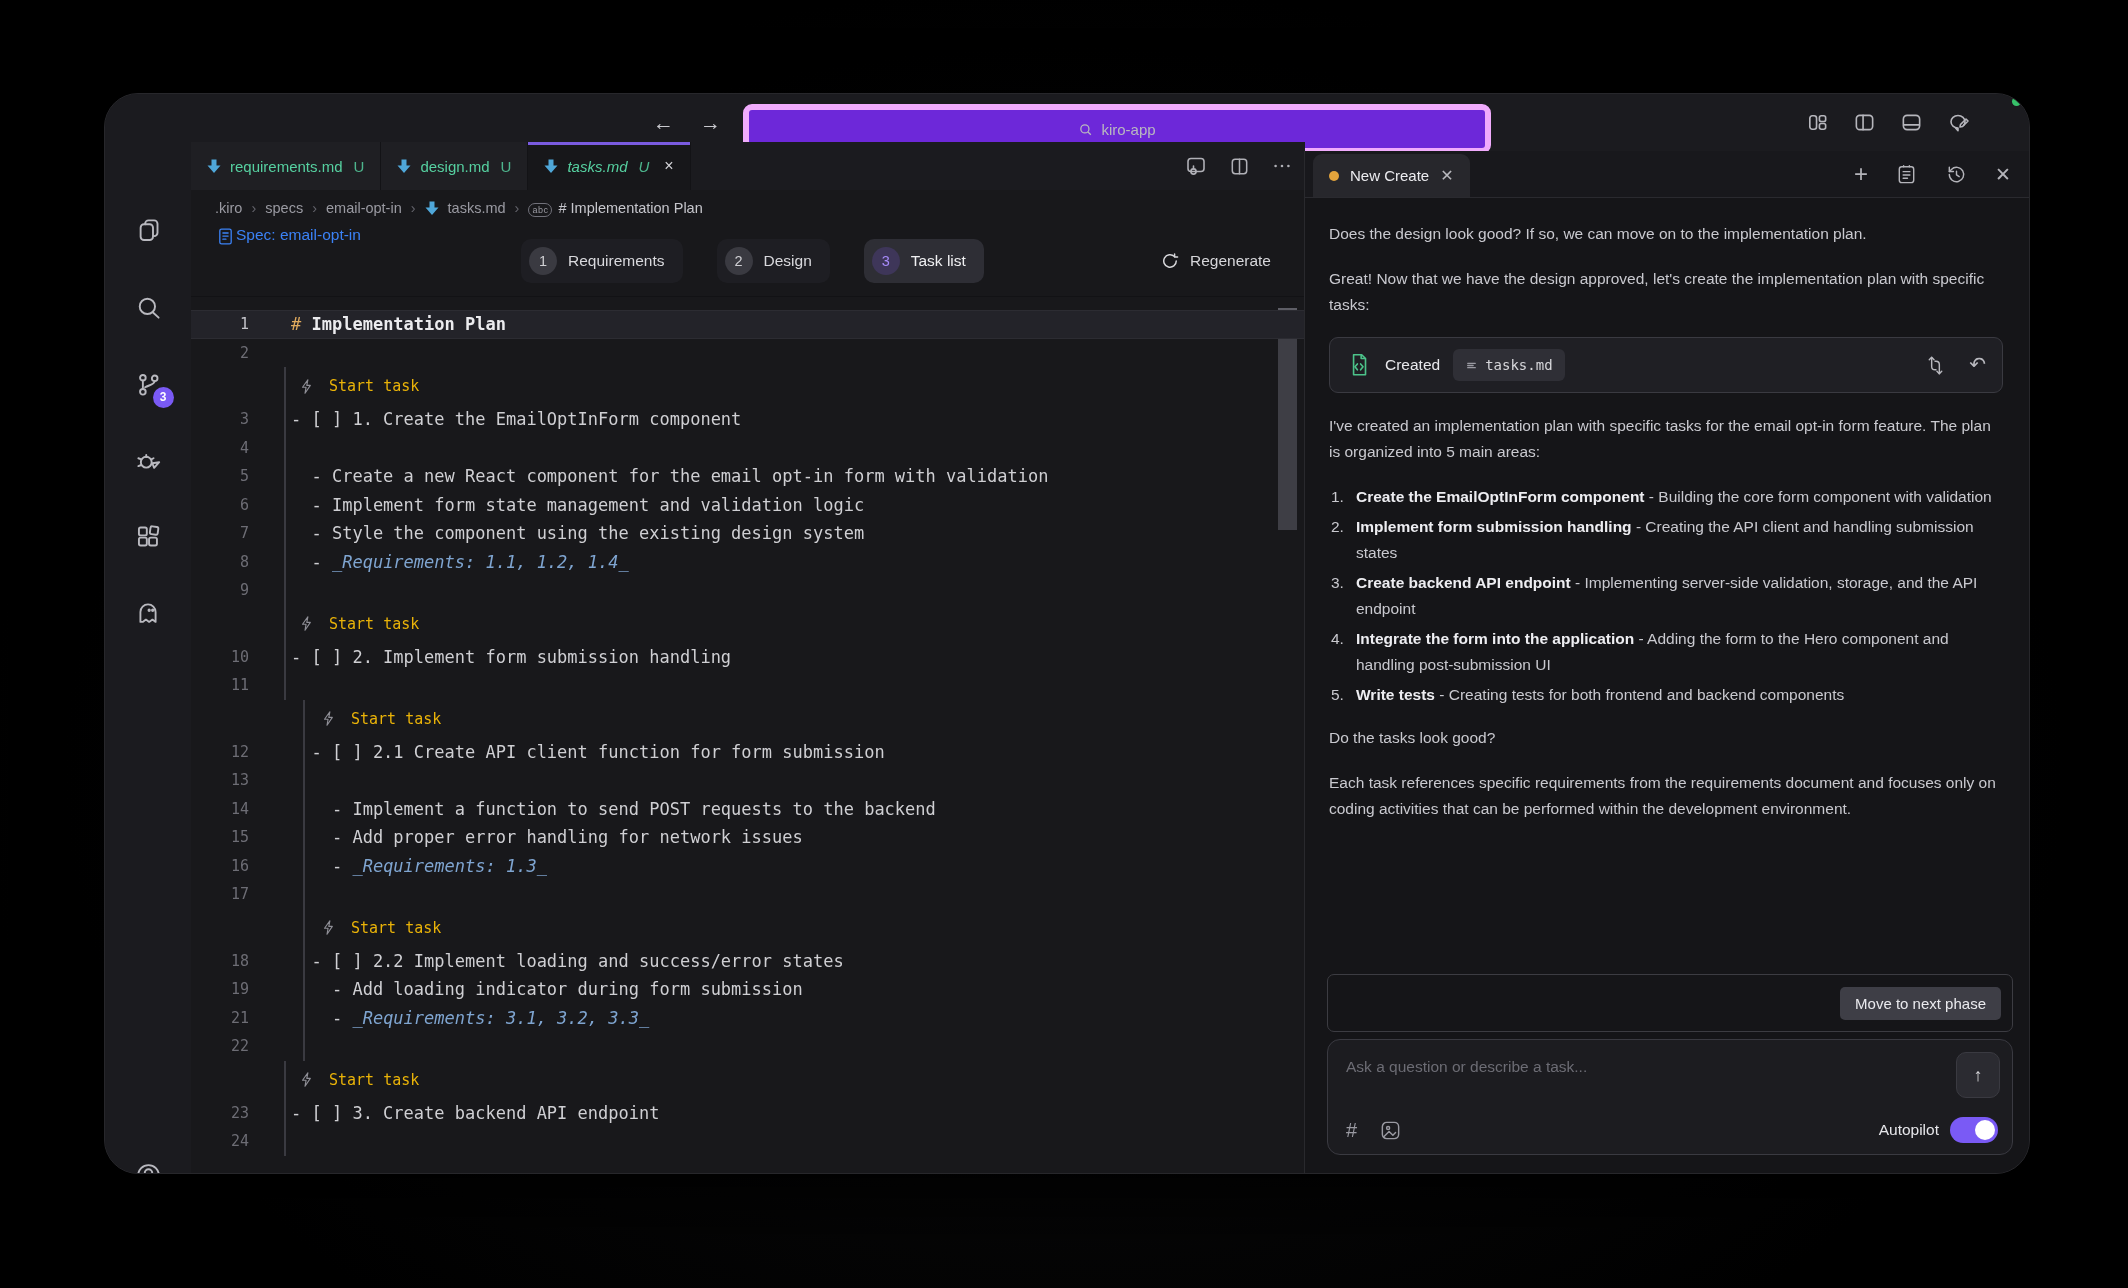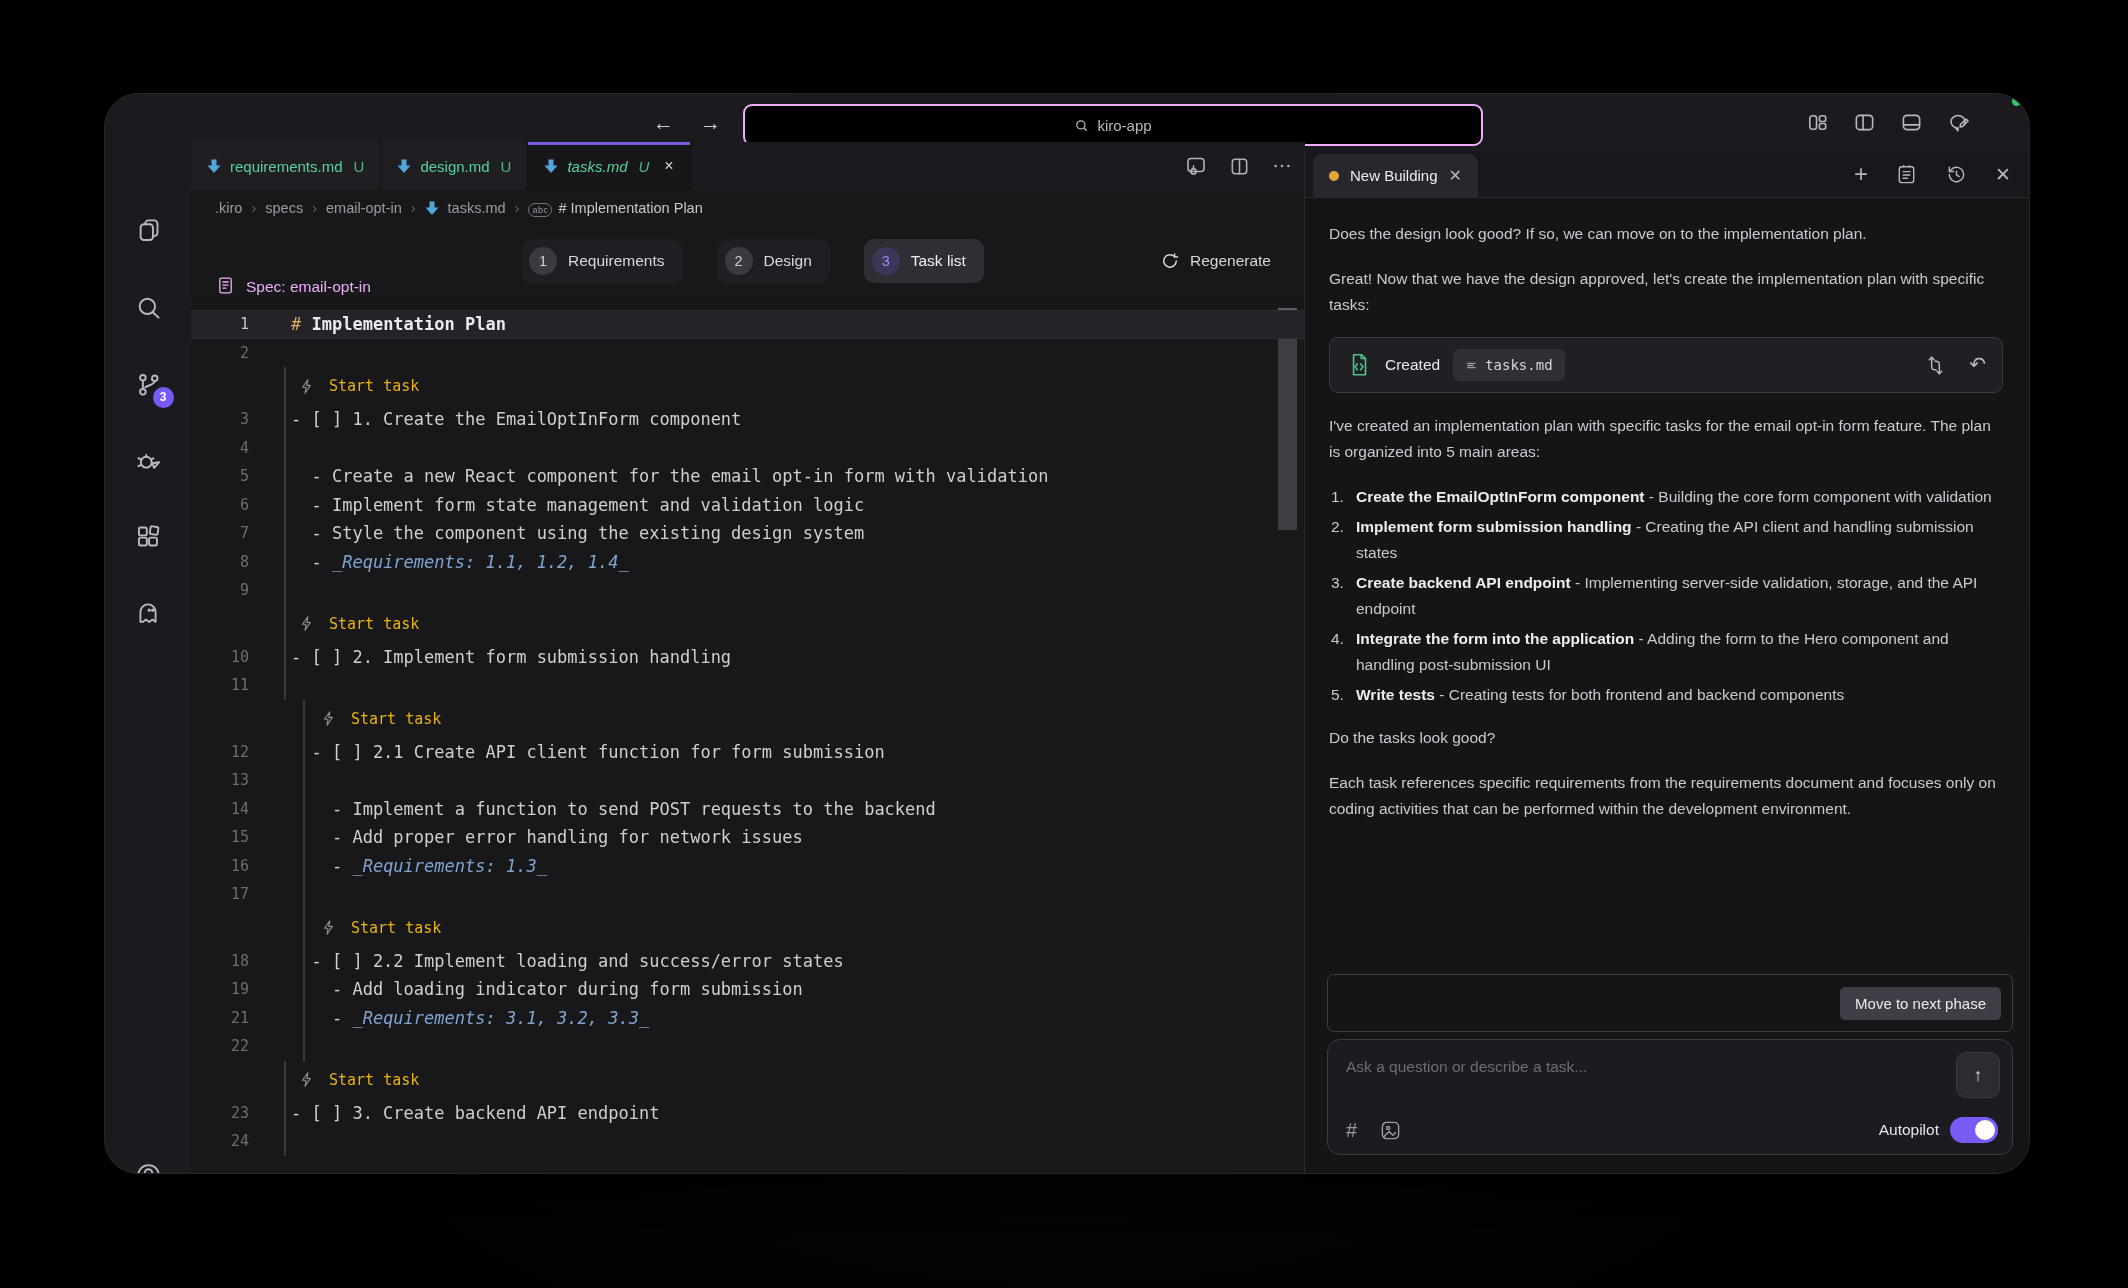--- a/index.html
+++ b/index.html
@@ -7,21 +7,21 @@
     background:radial-gradient(ellipse at 50% 60%, #0d0d0e 0%, #000 72%);
     font-family:"Liberation Sans",sans-serif;-webkit-font-smoothing:antialiased;}
   .window{position:absolute;left:104px;top:93px;width:1924px;height:1079px;background:#1b1b1f;
     border-radius:34px;border:1px solid #27272b;box-shadow:0 30px 80px rgba(0,0,0,.9);overflow:hidden;}
 
   
   .titlebar{position:absolute;left:0;top:0;right:0;height:57px;background:#1b1b1f;}
   .nav-arrows{position:absolute;left:548px;top:0;height:57px;display:flex;align-items:center;gap:26px;
     color:#c9c9ce;font-size:21px;}
   .nav-arrows span{cursor:default;}
-  .searchpill{position:absolute;left:638px;top:10px;width:736px;height:38px;background:#000000;border:2px solid #f0abfc;
+  .searchpill{position:absolute;left:638px;top:10px;width:736px;height:38px;background:#6d28d9;border:6px solid #f0abfc;
     border-radius:9px;display:flex;align-items:center;justify-content:center;gap:8px;color:#b9b9bf;font-size:15px;}
   .tb-icons{position:absolute;right:58px;top:0;height:57px;display:flex;align-items:center;gap:24px;color:#b6b6bc;}
   .green-dot{position:absolute;right:8px;top:3px;width:9px;height:9px;border-radius:50%;background:#37c26a;}
 
   
   .activitybar{position:absolute;left:0;top:57px;bottom:0;width:86px;background:#1b1b1f;}
   .ab-item{position:absolute;left:0;width:86px;height:56px;display:flex;align-items:center;justify-content:center;color:#b9b9bf;}
   .ab-badge{position:absolute;margin-left:30px;margin-top:26px;min-width:21px;height:21px;border-radius:11px;background:#7a5af5;
     color:#fff;font-size:12px;font-weight:700;display:flex;align-items:center;justify-content:center;}
 
@@ -34,21 +34,21 @@
   .tab.active{background:#17171a;font-style:italic;}
   .tab.active::before{content:"";position:absolute;left:0;right:0;top:0;height:3px;background:#7a5be0;}
   .tab .close{color:#d3d3d8;font-style:normal;font-size:16px;margin-left:6px;}
   .strip-icons{position:absolute;right:12px;top:0;height:48px;display:flex;align-items:center;gap:20px;color:#b0b0b6;}
   .breadcrumb{height:36px;display:flex;align-items:center;padding-left:24px;font-size:14.5px;color:#9a9aa2;flex:none;gap:9px;}
   .breadcrumb .sep{color:#63636b;}
   .breadcrumb .last{color:#c6c6cc;}
   .abc-badge{display:inline-flex;align-items:center;justify-content:center;border:1px solid #71717a;border-radius:8px;
     font-size:9px;padding:1px 3px;color:#9a9aa2;margin-right:6px;letter-spacing:.5px;}
   .specbar{height:70px;position:relative;flex:none;}
-  .spec-left{position:absolute;left:24px;top:0;height:70px;display:flex;align-items:flex-end;gap:10px;color:#f0abfc;font-size:15.5px;}
+  .spec-left{position:absolute;left:24px;top:0;height:70px;display:flex;align-items:flex-start;gap:0;color:#3b82f6;font-size:15.5px;}
   .steps{position:absolute;left:330px;top:13px;height:44px;display:flex;gap:34px;}
   .step{display:flex;align-items:center;gap:11px;background:#1e1e23;border-radius:10px;padding:0 18px 0 8px;font-size:15.5px;color:#d9d9dd;}
   .step .num{width:28px;height:28px;border-radius:50%;background:#3a3a41;color:#cfcfd3;font-size:14.5px;display:flex;align-items:center;justify-content:center;}
   .step.active{background:#2e2e35;color:#f0f0f2;}
   .step.active .num{background:#3e3659;color:#a78bfa;}
   .regen{position:absolute;right:34px;top:0;height:70px;display:flex;align-items:center;gap:10px;color:#d6d6da;font-size:15.5px;}
 
   .codearea{position:relative;flex:1;background:#18181b;border-top:1px solid #121215;overflow:hidden;padding-top:13px;}
   .crow{position:relative;width:100%;}
   .crow.hl{background:#232329;box-shadow:inset 0 1px 0 #2c2c32, inset 0 -1px 0 #2c2c32;}
@@ -474,21 +474,21 @@
             <div class="guide" style="left: 93px;"></div>
             <div class="ctext"></div>
           </div>
         </div>
     </div>
 
     <div class="chat">
       <div class="chat-header">
         <div class="chat-tab">
           <span class="dot"></span>
-          <span>New Building</span>
+          <span>New Create</span>
           <span class="close">✕</span>
         </div>
         <div class="chat-hicons" id="chat-hicons">
             <span><span class="plus">+</span></span>
             <span>
               <svg class="ic" width="23" height="23" viewBox="0 0 24 24" fill="none" stroke="currentColor" stroke-width="1.5" stroke-linecap="round" stroke-linejoin="round">
                 <rect x="4.5" y="4" width="15" height="16.5" rx="2.5"></rect>
                 <path d="M8.5 9h7M8.5 12.5h7M8.5 16h4.5"></path>
                 <path d="M9 4V2.8M15 4V2.8"></path>
               </svg>

